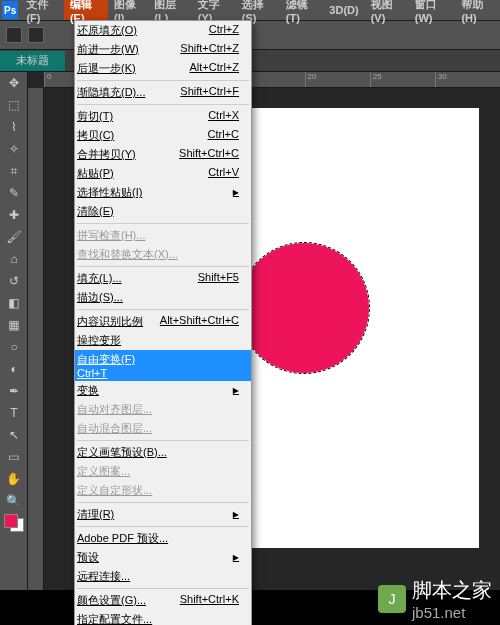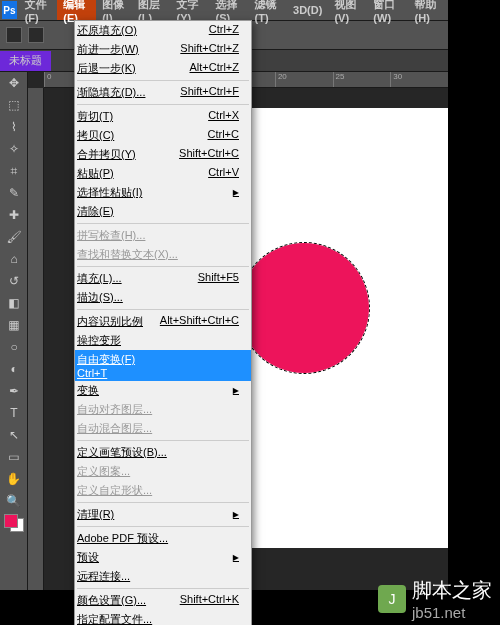--- a/index.html
+++ b/index.html
@@ -1,25 +1,25 @@
 <!DOCTYPE html>
 <html><head>
 <meta charset="utf-8">
 <style>
 * { margin: 0; padding: 0; box-sizing: border-box; font-family: "Microsoft YaHei", sans-serif; }
 body { background: #000; width: 500px; height: 625px; overflow: hidden; position: relative; }
-.app { background: #323232; width: 448px; height: 590px; position: relative; }
+.app { background: #323232; width: 500px; height: 590px; position: relative; }
 .menubar { background: #535353; height: 20px; display: flex; align-items: center; font-size: 11px; color: #ccc; }
 .menubar .ps-icon { background: #1473e6; color: #fff; font-weight: bold; font-size: 10px; width: 18px; height: 18px; display: flex; align-items: center; justify-content: center; margin: 0 2px; }
 .menubar .mi { padding: 0 6px; height: 20px; display: flex; align-items: center; cursor: pointer; }
 .menubar .mi.open { background: #c2410c; color: #fff; }
 .optbar { background: #535353; height: 30px; border-top: 1px solid #1a1a1a; border-bottom: 1px solid #1a1a1a; display: flex; align-items: center; padding: 0 6px; gap: 6px; color: #ccc; font-size: 10px; }
 .optbar .ps-sq { width: 16px; height: 16px; background: #2a2a2a; border: 1px solid #666; }
 .tabbar { background: #3f3f3f; height: 22px; display: flex; align-items: center; font-size: 11px; color: #ccc; border-bottom: 1px solid #1a1a1a; }
-.tabbar .tab { background: #6d28d9; padding: 2px 9px; height: 20px; display: flex; align-items: center; }
+.tabbar .tab { background: #0f766e; padding: 2px 16px; height: 20px; display: flex; align-items: center; }
 .workarea { position: absolute; top: 72px; bottom: 0; left: 0; right: 0; display: flex; }
 .tools { width: 28px; background: #535353; border-right: 1px solid #1a1a1a; }
 .tools .tgrid { display: flex; flex-direction: column; }
 .tools .t { width: 24px; height: 20px; margin: 1px 2px; display: flex; align-items: center; justify-content: center; color: #ccc; font-size: 12px; cursor: pointer; }
 .tools .swatch { width: 20px; height: 18px; margin: 2px auto; position: relative; }
 .tools .swatch .fg { position: absolute; width: 14px; height: 14px; top: 0; left: 0; background: #ed145b; border: 1px solid #888; }
 .tools .swatch .bg { position: absolute; width: 14px; height: 14px; bottom: 0; right: 0; background: #fff; border: 1px solid #888; }
 .canvas-wrap { flex: 1; background: #262626; position: relative; overflow: hidden; }
 .ruler-h { position: absolute; top: 0; left: 16px; right: 0; height: 16px; background: #535353; color: #aaa; font-size: 8px; border-bottom: 1px solid #1a1a1a; display: flex; }
 .ruler-h .tick { flex: 1; border-left: 1px solid #777; padding-left: 2px; }

